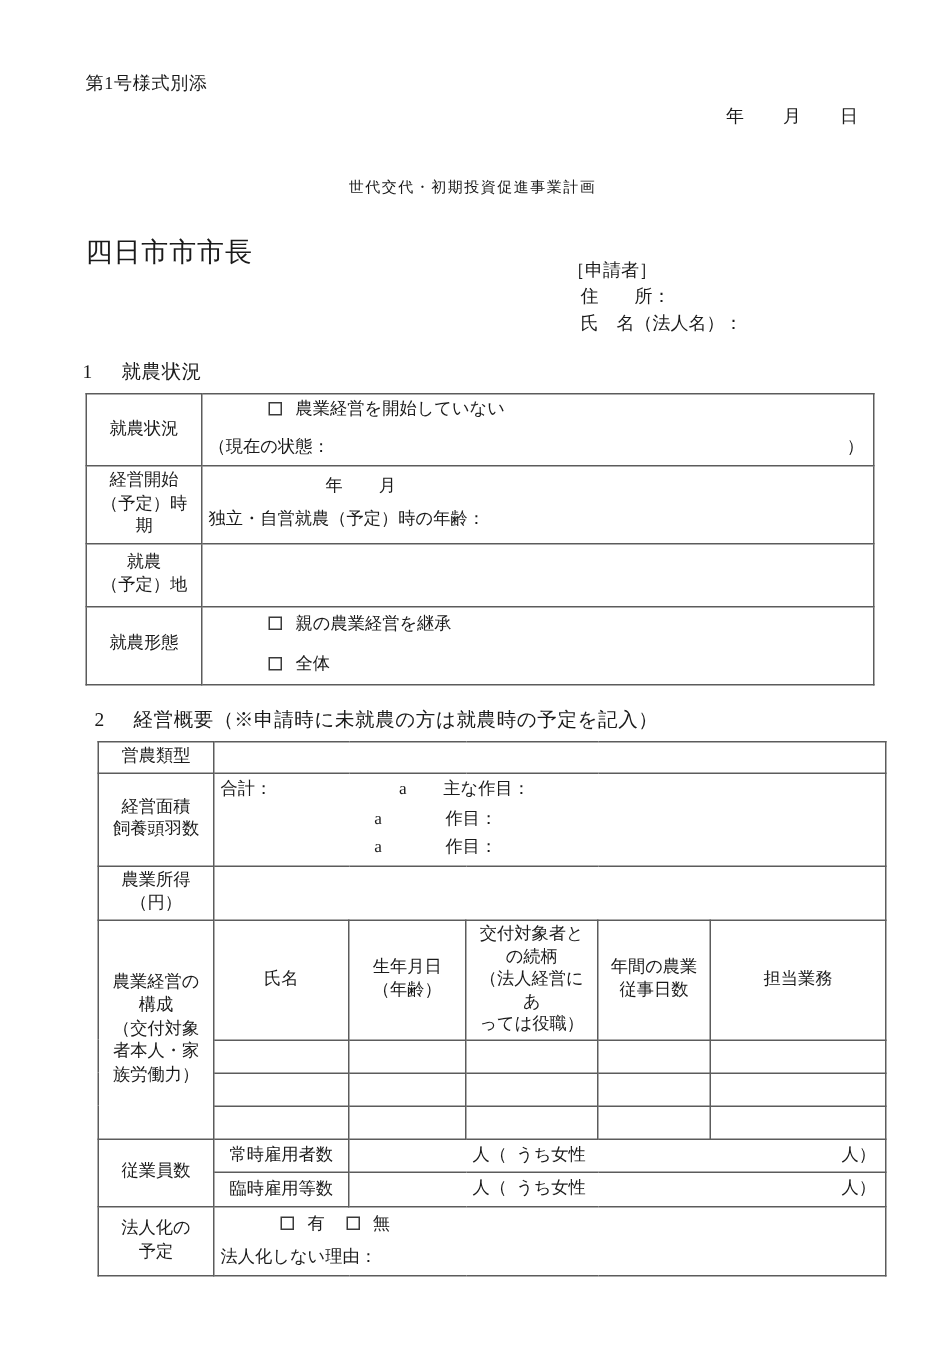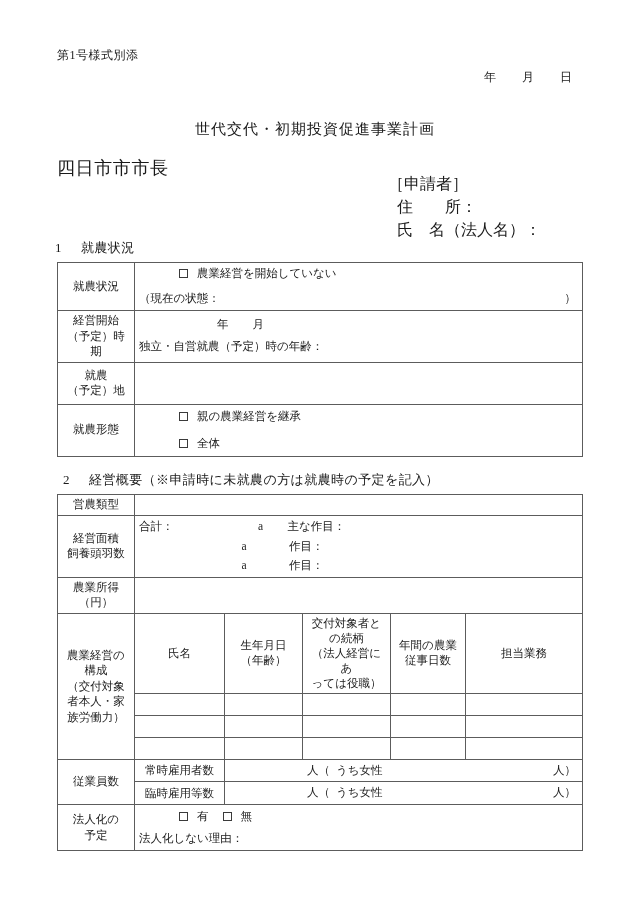--- a/index.html
+++ b/index.html
@@ -47,37 +47,37 @@
   .date-line .seg { display: inline-block; }
   .date-line .gapbig { display: inline-block; width: 26px; }
   .date-line .gapend { display: inline-block; width: 10px; }
 
   .doc-title {
     position: absolute;
     left: 0;
     top: 118px;
     width: 630px;
     text-align: center;
-    font-size: 15px;
+    font-size: 10px;
     letter-spacing: 1px;
     white-space: nowrap;
   }
   .addressee {
     position: absolute;
     left: 57px;
     top: 155px;
     font-size: 18px;
     letter-spacing: 0.6px;
     white-space: nowrap;
   }
   .applicant {
     position: absolute;
-    left: 388px;
+    left: 378px;
     top: 172px;
-    font-size: 16px;
+    font-size: 12px;
     line-height: 1.45;
     white-space: nowrap;
   }
   .applicant .ln { display: block; }
   .applicant .ln.indent { padding-left: 9px; }
   .sp2 { display: inline-block; width: 14px; }
 
   
   .section-heading {
     position: absolute;
@@ -120,21 +120,21 @@
   }
   td.head-cell {
     text-align: center;
     vertical-align: middle;
     line-height: 1.3;
     padding: 3px 2px;
   }
   td.blank-cell { height: 22px; }
 
   #table1 { left: 57px; top: 262px; width: 525px; }
-  #table2 { left: 57px; top: 494px; width: 525px; }
+  #table2 { left: 65px; top: 494px; width: 525px; }
 
   .cb {
     display: inline-block;
     width: 9px;
     height: 9px;
     border: 1px solid #3a3a3a;
     margin-right: 9px;
     vertical-align: -1px;
     box-sizing: border-box;
     background: #fff;

